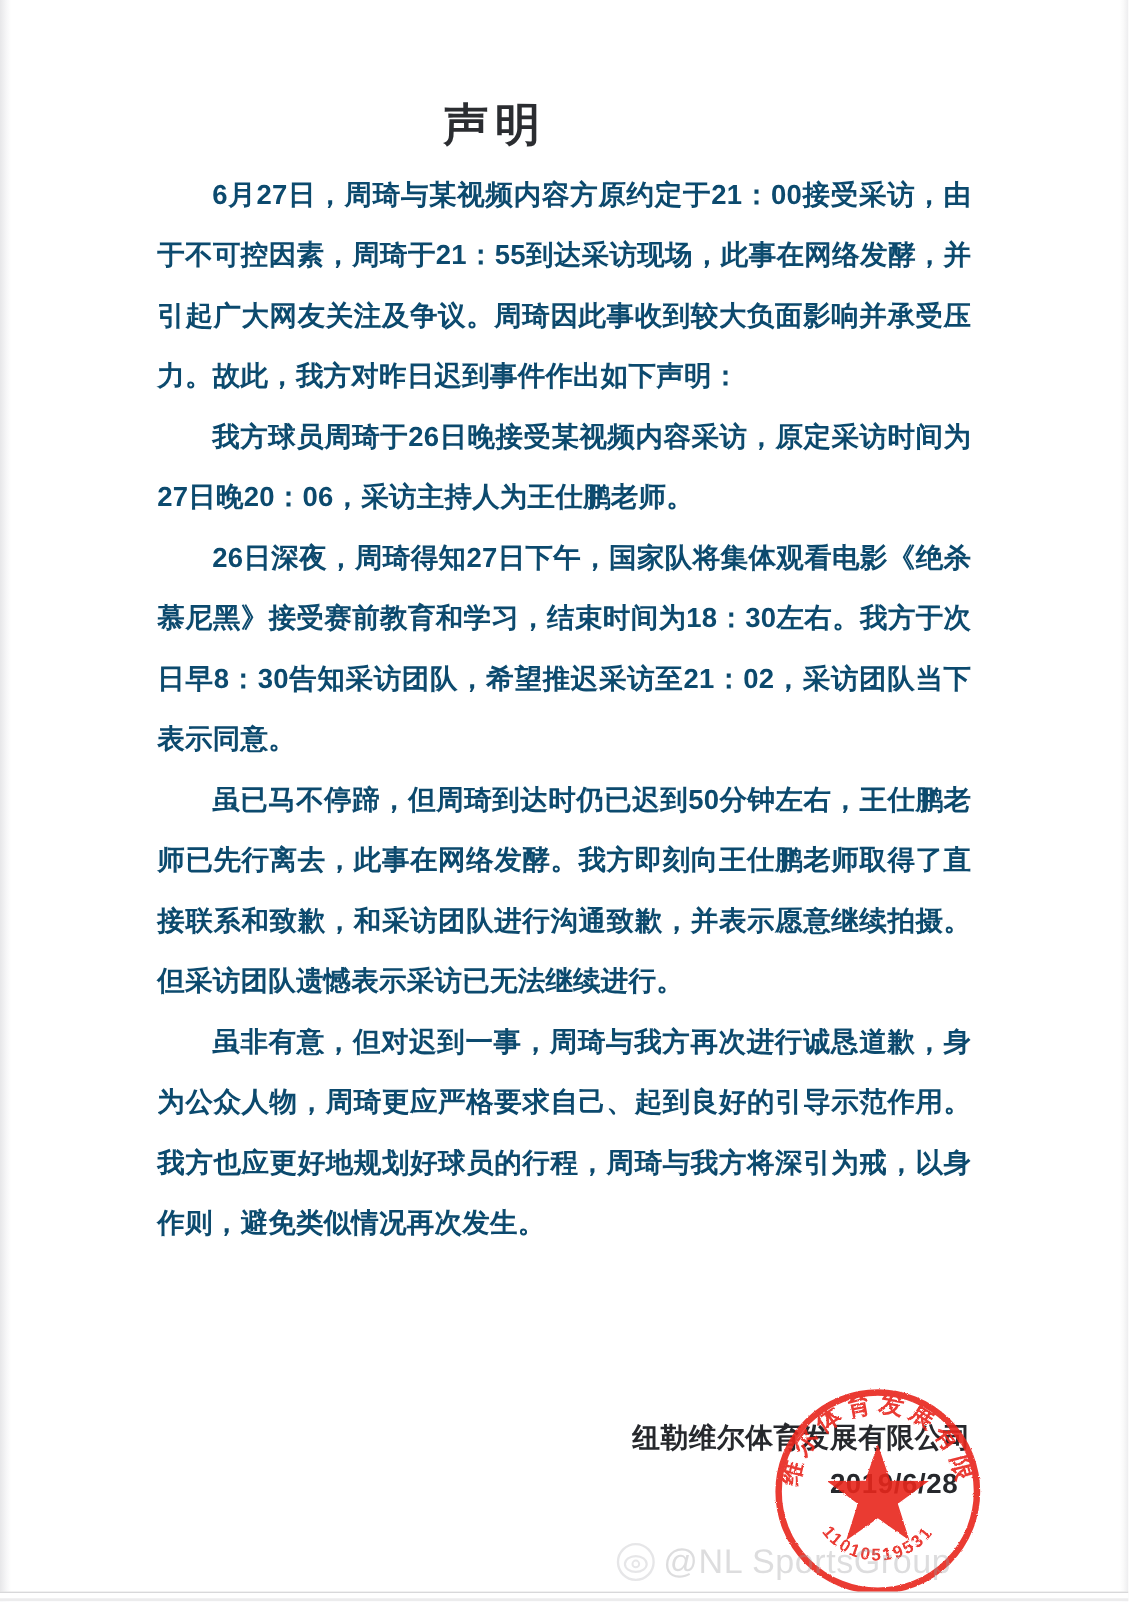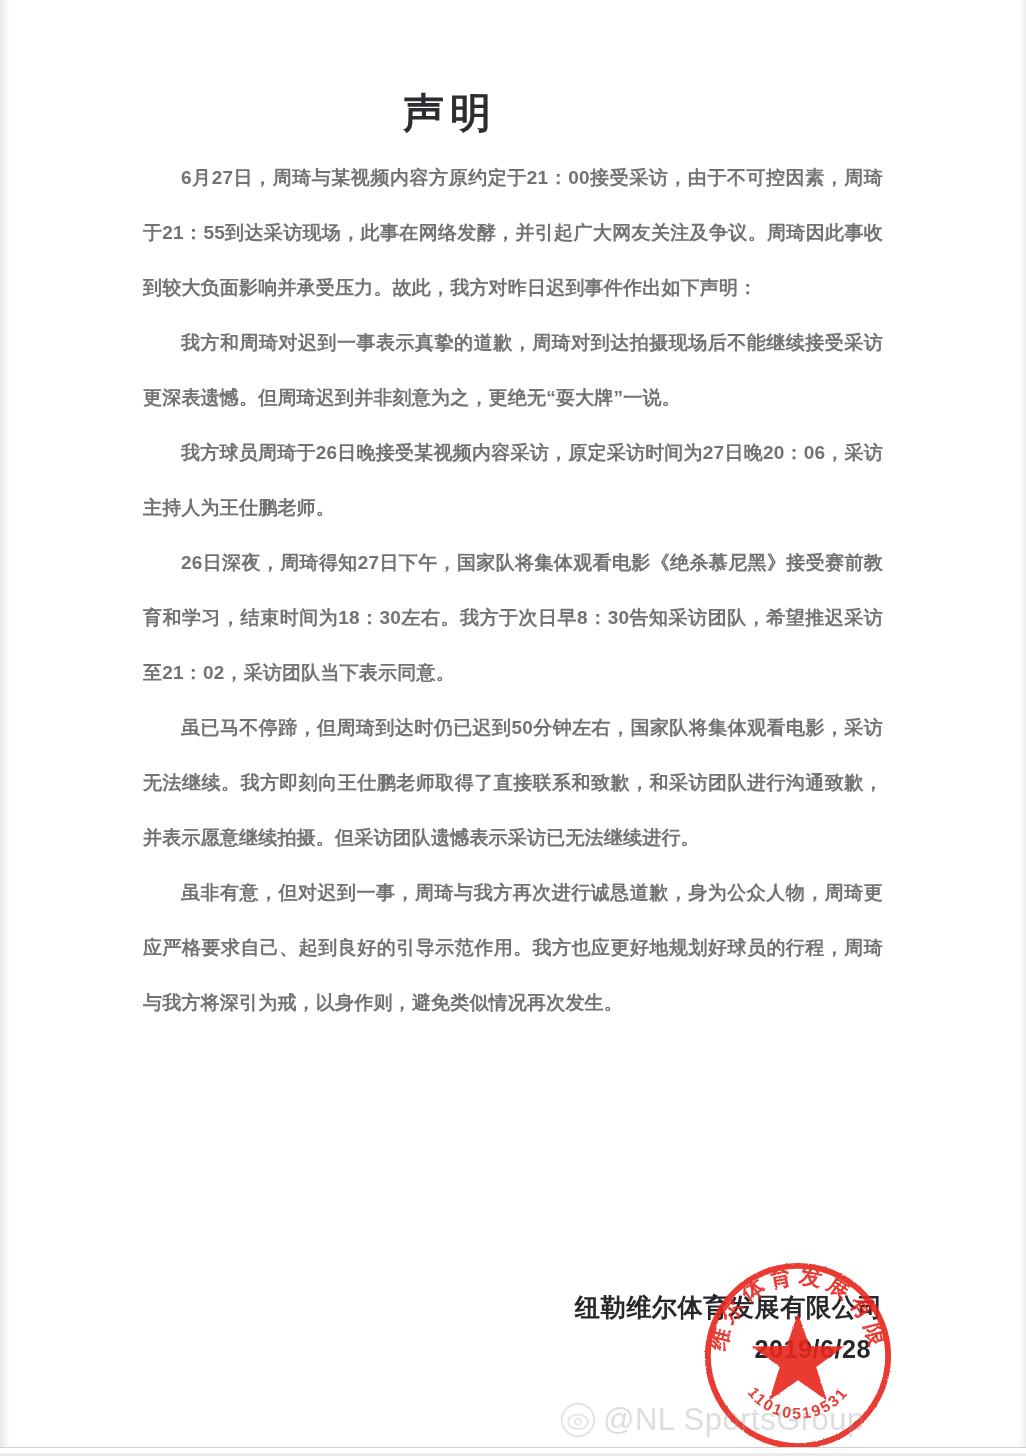--- a/index.html
+++ b/index.html
@@ -59,23 +59,23 @@
 
   .body-block {
     position: absolute;
     top: 150px;
     left: 143px;
     width: 740px;
   }
   .para {
     margin: 0 0 0 0;
     text-indent: 2em;
-    font-size: 19px;
+    font-size: 25px;
     line-height: 55px;
-    color: #737373;
+    color: #0c4a6e;
     text-align: justify;
     text-justify: inter-character;
     letter-spacing: 0.2px;
     font-weight: 600;
     font-family: "Liberation Sans", "DejaVu Sans", sans-serif;
   }
 
   .signature-block {
     position: absolute;
     left: 143px;
@@ -135,24 +135,23 @@
 
 <div id="page">
 
   <div class="scan-edge-left"></div>
   <div class="scan-edge-right"></div>
 
   <div class="doc-title">声明</div>
 
   <div class="body-block">
     <p class="para">6月27日，周琦与某视频内容方原约定于21：00接受采访，由于不可控因素，周琦于21：55到达采访现场，此事在网络发酵，并引起广大网友关注及争议。周琦因此事收到较大负面影响并承受压力。故此，我方对昨日迟到事件作出如下声明：</p>
-    <p class="para">我方和周琦对迟到一事表示真挚的道歉，周琦对到达拍摄现场后不能继续接受采访更深表遗憾。但周琦迟到并非刻意为之，更绝无“耍大牌”一说。</p>
     <p class="para">我方球员周琦于26日晚接受某视频内容采访，原定采访时间为27日晚20：06，采访主持人为王仕鹏老师。</p>
     <p class="para">26日深夜，周琦得知27日下午，国家队将集体观看电影《绝杀慕尼黑》接受赛前教育和学习，结束时间为18：30左右。我方于次日早8：30告知采访团队，希望推迟采访至21：02，采访团队当下表示同意。</p>
-    <p class="para">虽已马不停蹄，但周琦到达时仍已迟到50分钟左右，国家队将集体观看电影，采访无法继续。我方即刻向王仕鹏老师取得了直接联系和致歉，和采访团队进行沟通致歉，并表示愿意继续拍摄。但采访团队遗憾表示采访已无法继续进行。</p>
+    <p class="para">虽已马不停蹄，但周琦到达时仍已迟到50分钟左右，王仕鹏老师已先行离去，此事在网络发酵。我方即刻向王仕鹏老师取得了直接联系和致歉，和采访团队进行沟通致歉，并表示愿意继续拍摄。但采访团队遗憾表示采访已无法继续进行。</p>
     <p class="para">虽非有意，但对迟到一事，周琦与我方再次进行诚恳道歉，身为公众人物，周琦更应严格要求自己、起到良好的引导示范作用。我方也应更好地规划好球员的行程，周琦与我方将深引为戒，以身作则，避免类似情况再次发生。</p>
 
   </div>
 
   <div class="signature-block">
     <div class="sig-company">纽勒维尔体育发展有限公司</div>
     <div class="sig-date">2019/6/28</div>
   </div>
 
   <div class="seal">

